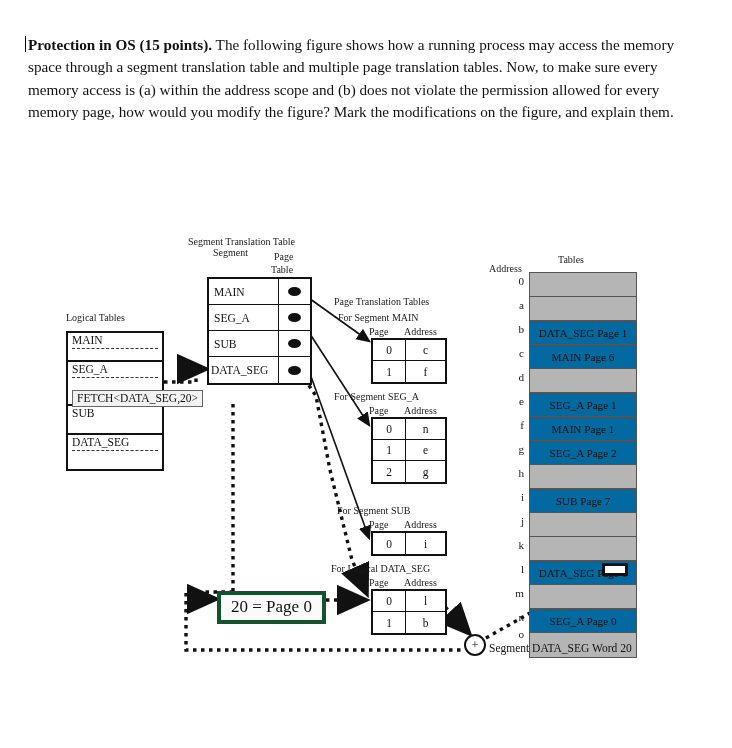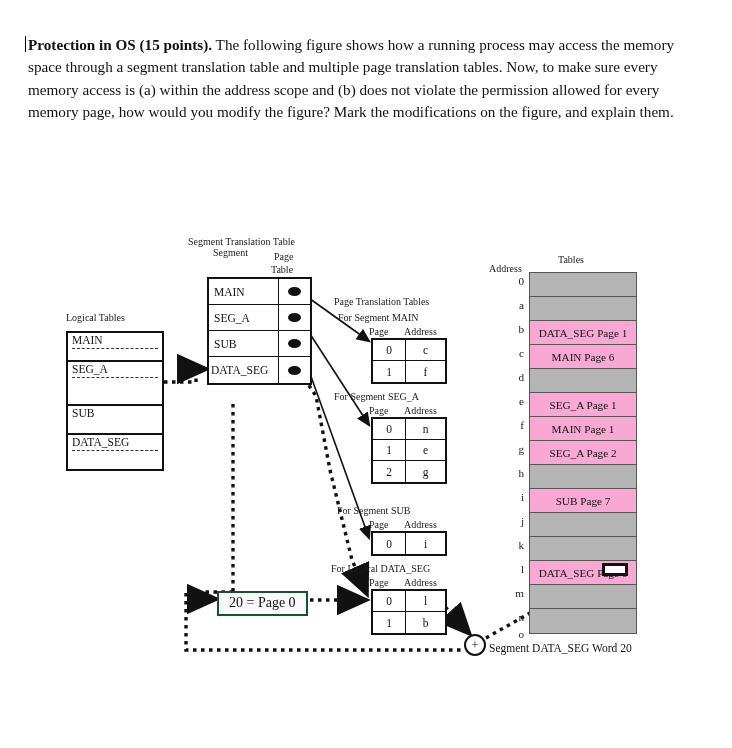--- a/index.html
+++ b/index.html
@@ -188,23 +188,23 @@
     white-space: nowrap;
     color: #111;
     z-index: 6;
   }
 
   
   #page-calc-box {
     position: absolute;
     left: 217px;
     top: 591px;
-    border: 2px solid #14532d;
+    border: 4px solid #14532d;
     background: #fafafa;
-    font-size: 14px;
+    font-size: 17px;
     padding: 2px 10px 3px 10px;
     white-space: nowrap;
     color: #111;
     z-index: 6;
   }
 
   
   #memory-col {
     position: absolute;
     left: 529px;
@@ -222,21 +222,21 @@
     justify-content: center;
     font-size: 11.2px;
     white-space: nowrap;
     color: #111;
     position: relative;
   }
   #memory-col .mrow:last-child {
     border-bottom: none;
   }
   #memory-col .mrow.used {
-    background: #f9a8d4;
+    background: #0369a1;
   }
   #memory-col .mrow.free {
     background: #b5b5b5;
   }
 
   
   .addr-tick {
     position: absolute;
     font-size: 11.2px;
     color: #1a1a1a;
@@ -342,20 +342,21 @@
       <div class="lp-name">SUB</div>
       <div class="lp-pad" style="height:12px"></div>
     </div>
     <div class="lp-seg">
       <div class="lp-name">DATA_SEG</div>
       <div class="lp-dash"></div>
       <div class="lp-pad" style="height:18px"></div>
     </div>
   </div>
 
+  <div id="fetch-callout">FETCH&lt;DATA_SEG,20&gt;</div>
 
   <div class="fig-label" style="left:188px; top:235px;">Segment Translation Table</div>
   <div class="fig-label center" style="left:213px; top:246px;">Segment</div>
   <div class="fig-label center" style="left:274px; top:250px;">Page</div>
   <div class="fig-label center" style="left:271px; top:263px;">Table</div>
 
   <div class="tbl" id="segment-table">
     <div class="row">
       <div class="cell seg-name div-right">MAIN</div>
       <div class="cell seg-ptr c">
@@ -453,20 +454,21 @@
     <div class="mrow free"></div>
     <div class="mrow used">SEG_A  Page 1</div>
     <div class="mrow used">MAIN  Page 1</div>
     <div class="mrow used">SEG_A  Page 2</div>
     <div class="mrow free"></div>
     <div class="mrow used">SUB Page 7</div>
     <div class="mrow free"></div>
     <div class="mrow free"></div>
     <div class="mrow used">DATA_SEG Page 0</div>
     <div class="mrow free"></div>
+    <div class="mrow used">SEG_A  Page 0</div>
     <div class="mrow free"></div>
   </div>
 
   <div class="addr-tick" style="left:494px; top:275px;">0</div>
   <div class="addr-tick" style="left:494px; top:299px;">a</div>
   <div class="addr-tick" style="left:494px; top:323px;">b</div>
   <div class="addr-tick" style="left:494px; top:347px;">c</div>
   <div class="addr-tick" style="left:494px; top:371px;">d</div>
   <div class="addr-tick" style="left:494px; top:395px;">e</div>
   <div class="addr-tick" style="left:494px; top:419px;">f</div>

